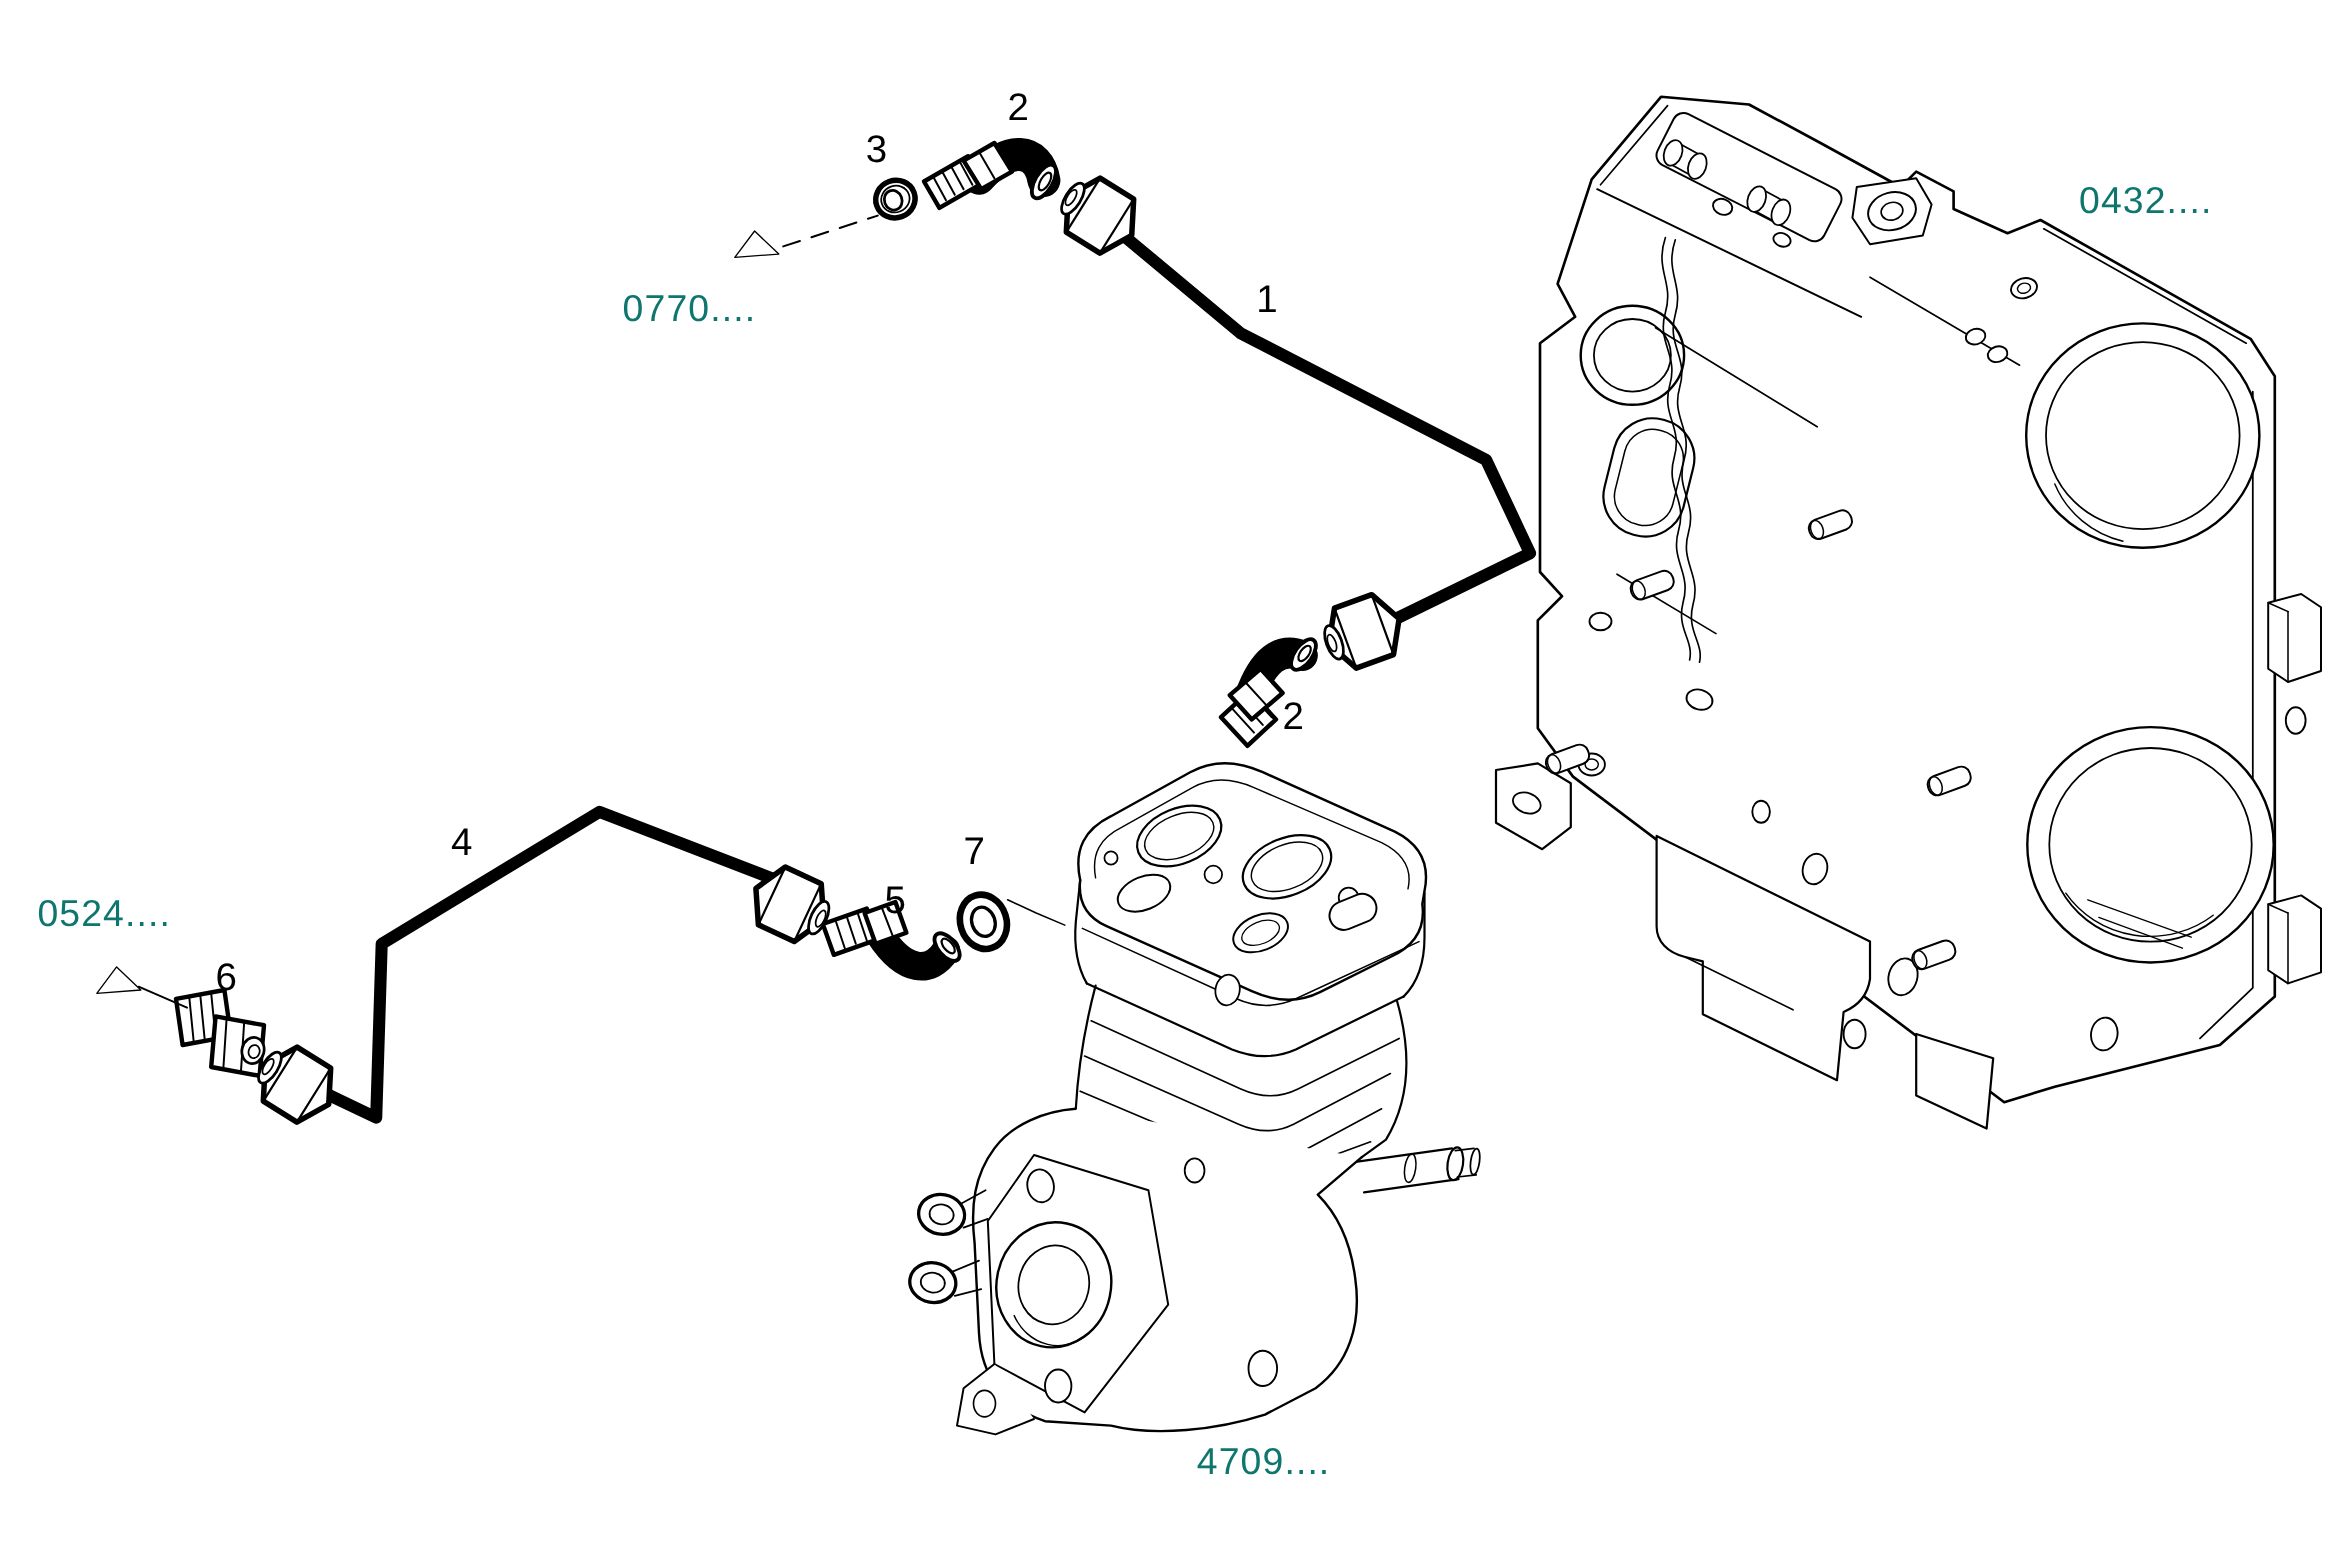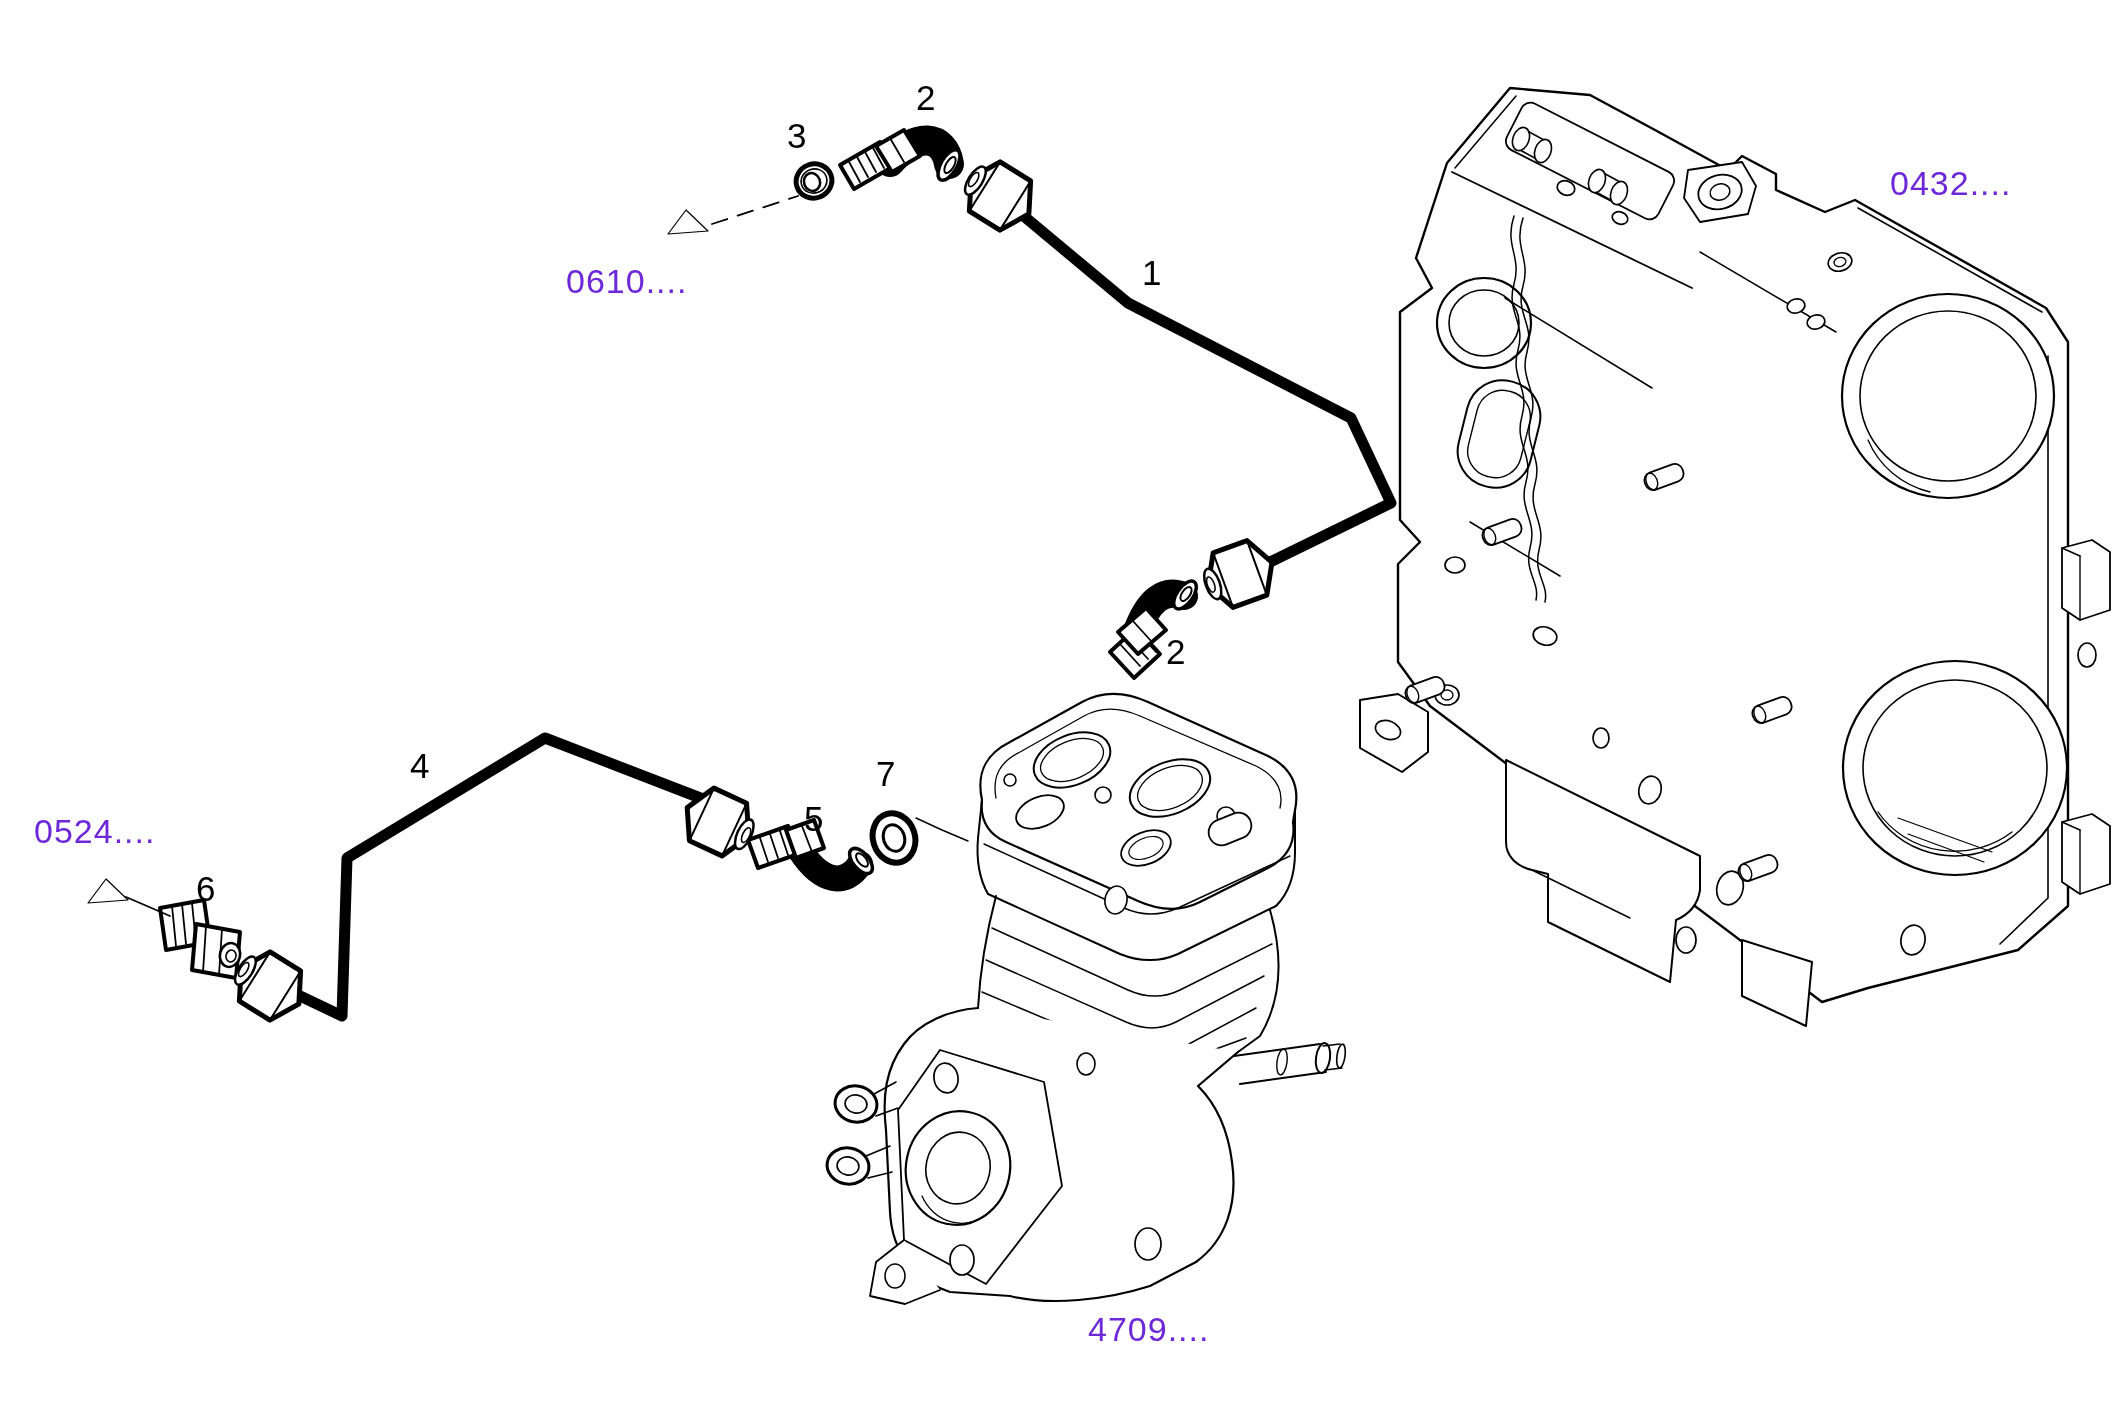--- a/index.html
+++ b/index.html
@@ -3,21 +3,21 @@
 <meta charset="utf-8">
 <style>
   html,body{margin:0;padding:0;background:#ffffff;}
   .stage{position:relative;width:2126px;height:1418px;background:#fff;overflow:hidden;
          font-family:"Liberation Sans", sans-serif;}
   .stage svg{position:absolute;left:0;top:0;}
   svg path,svg ellipse,svg line,svg polygon,svg rect,svg circle{
       stroke:#000;fill:none;stroke-linecap:round;stroke-linejoin:round;}
   .w{fill:#ffffff;}
   .callout{position:absolute;font-size:35px;line-height:1;color:#000;cursor:default;}
-  .refcode{position:absolute;font-size:34px;line-height:1;color:#6d28d9;letter-spacing:1px;cursor:default;}
+  .refcode{position:absolute;font-size:34px;line-height:1;color:#0f766e;letter-spacing:1px;cursor:default;}
 </style>
 </head>
 <body>
 
 <div class="stage">
 
 <svg width="2126" height="1418" viewBox="0 0 2126 1418">
   <defs>
     <g id="hexnut">
       <path d="M -34 0 L -18 -29 L 18 -29 L 34 0 L 18 29 L -18 29 Z" class="w" stroke-width="5"></path>
@@ -266,18 +266,18 @@
 
 <div class="callout" style="left:1142px;top:255px">1</div>
 <div class="callout" style="left:916px;top:80px">2</div>
 <div class="callout" style="left:1166px;top:634px">2</div>
 <div class="callout" style="left:787px;top:118px">3</div>
 <div class="callout" style="left:410px;top:748px">4</div>
 <div class="callout" style="left:804px;top:801px">5</div>
 <div class="callout" style="left:196px;top:871px">6</div>
 <div class="callout" style="left:876px;top:756px">7</div>
 
-<div class="refcode" style="left:566px;top:264px">0610....</div>
+<div class="refcode" style="left:566px;top:264px">0770....</div>
 <div class="refcode" style="left:34px;top:814px">0524....</div>
 <div class="refcode" style="left:1890px;top:166px">0432....</div>
 <div class="refcode" style="left:1088px;top:1312px">4709....</div>
 
 </div>
 
 </body></html>

